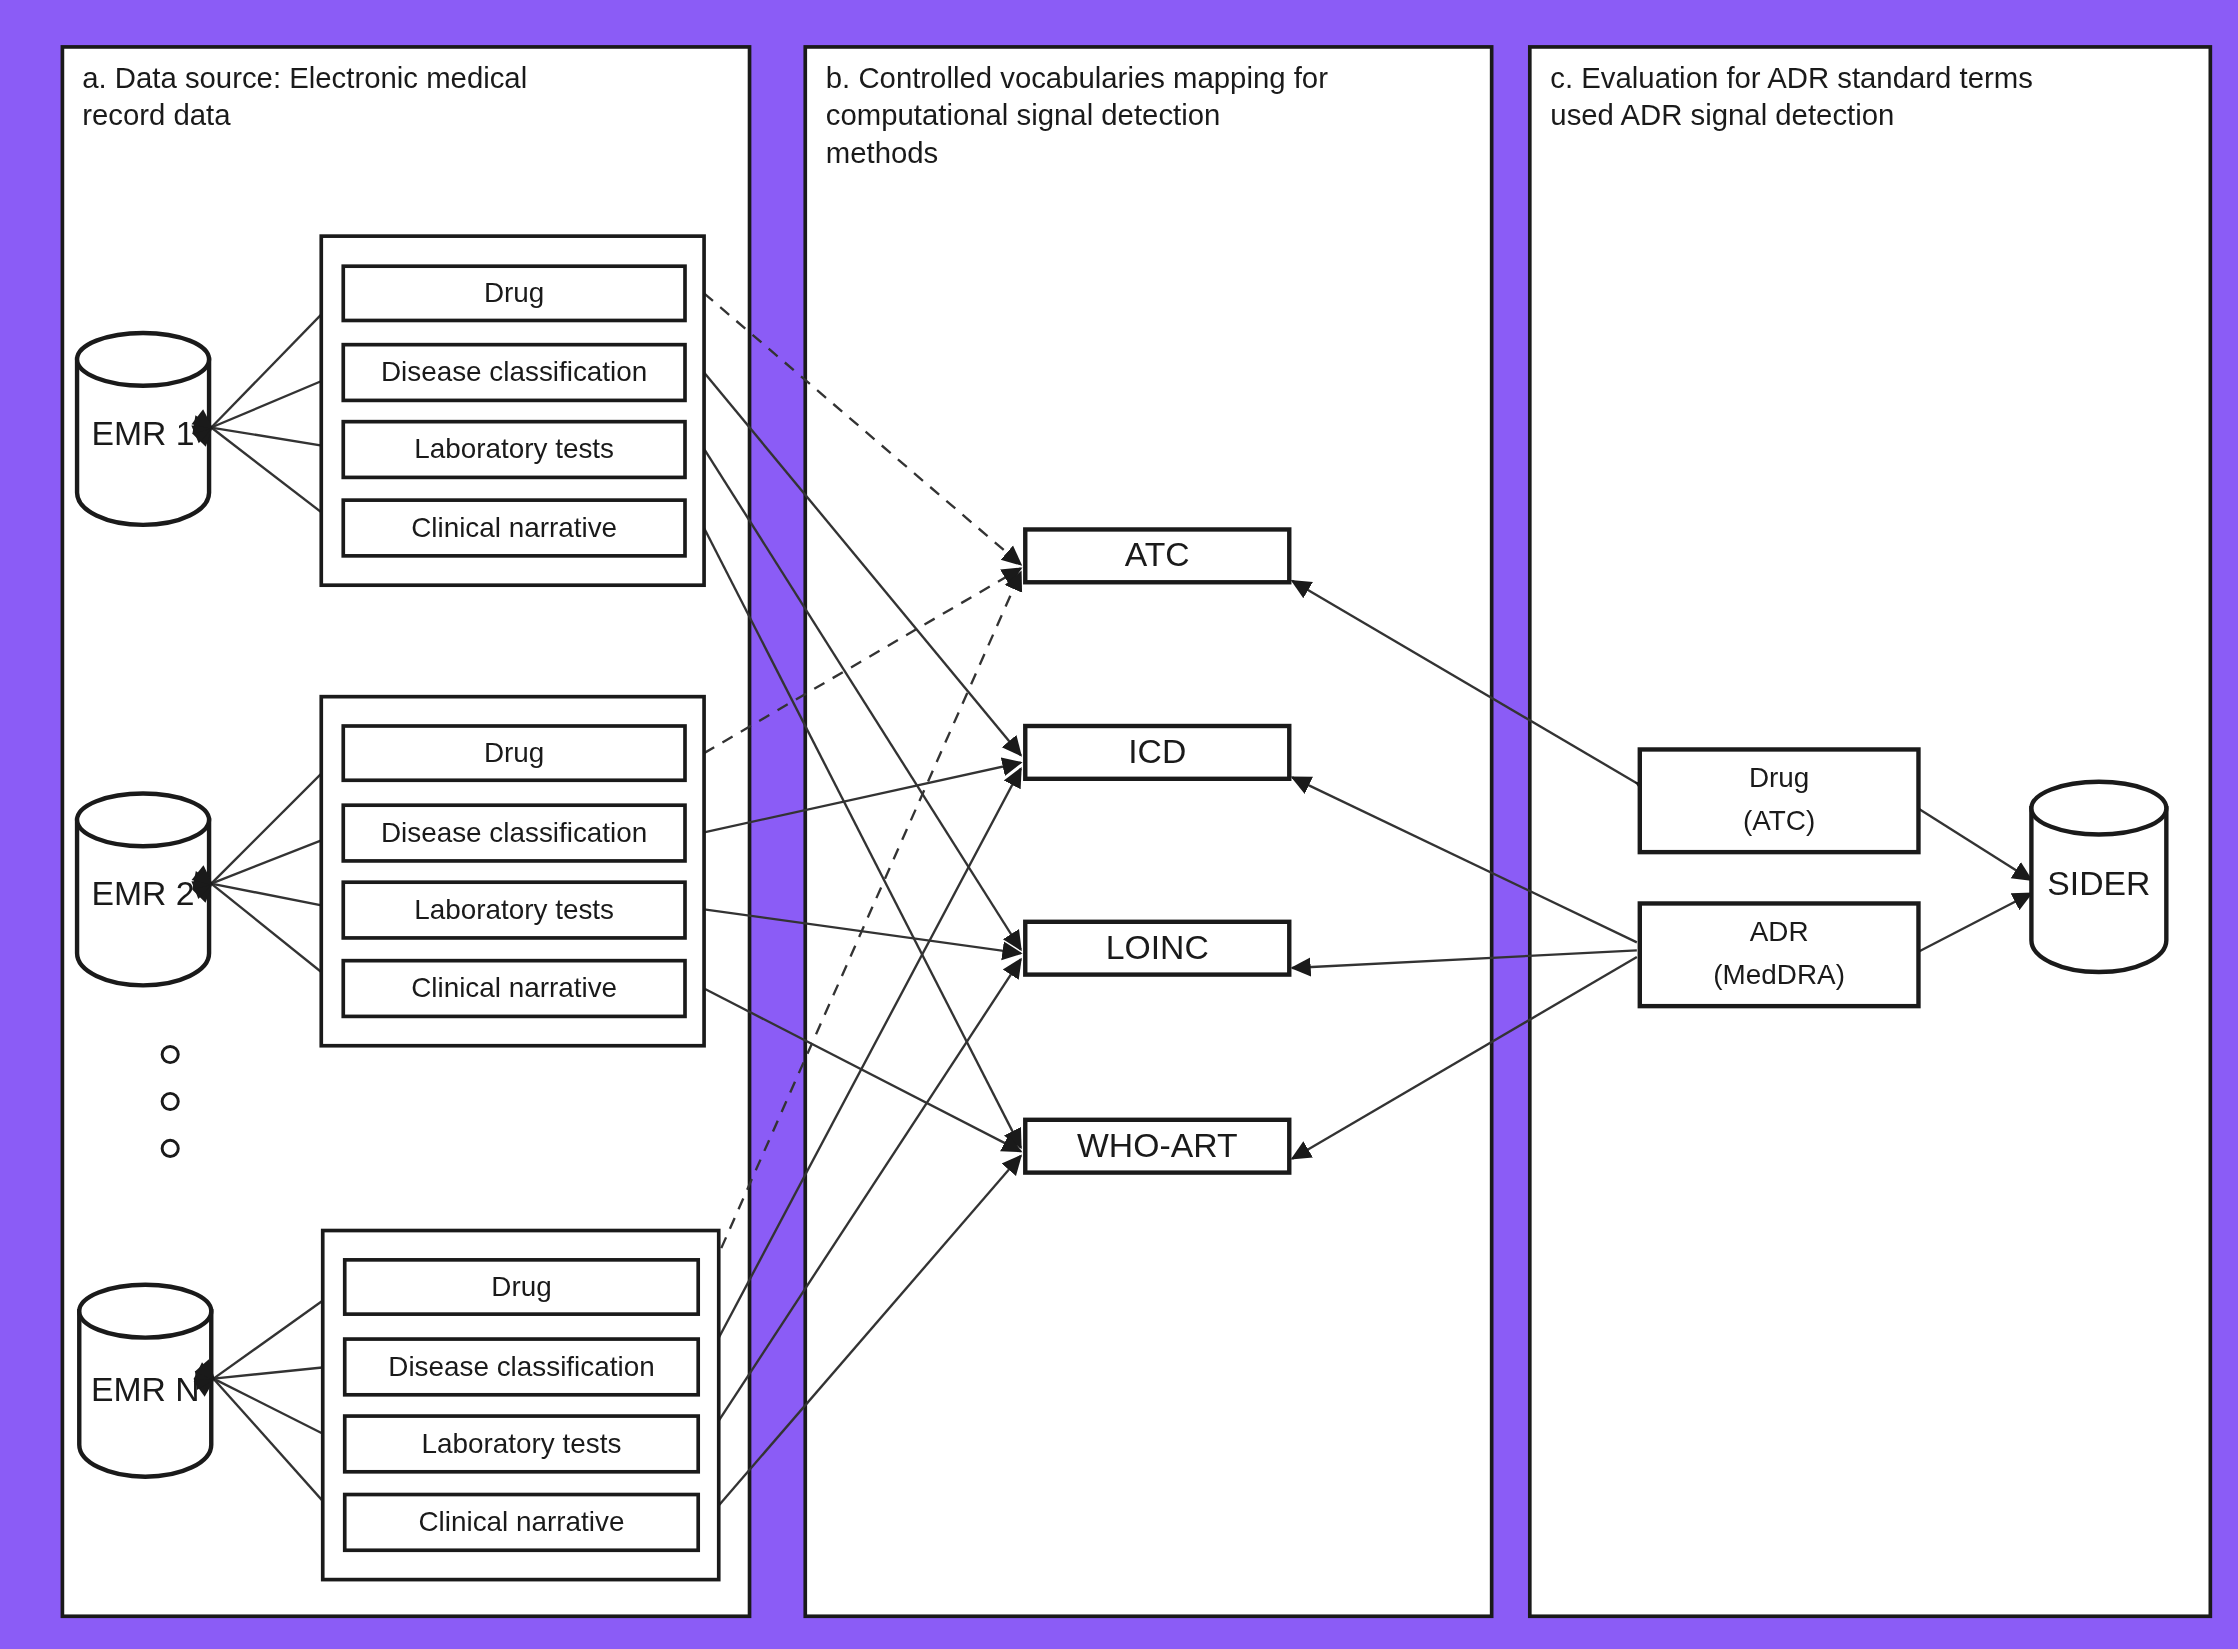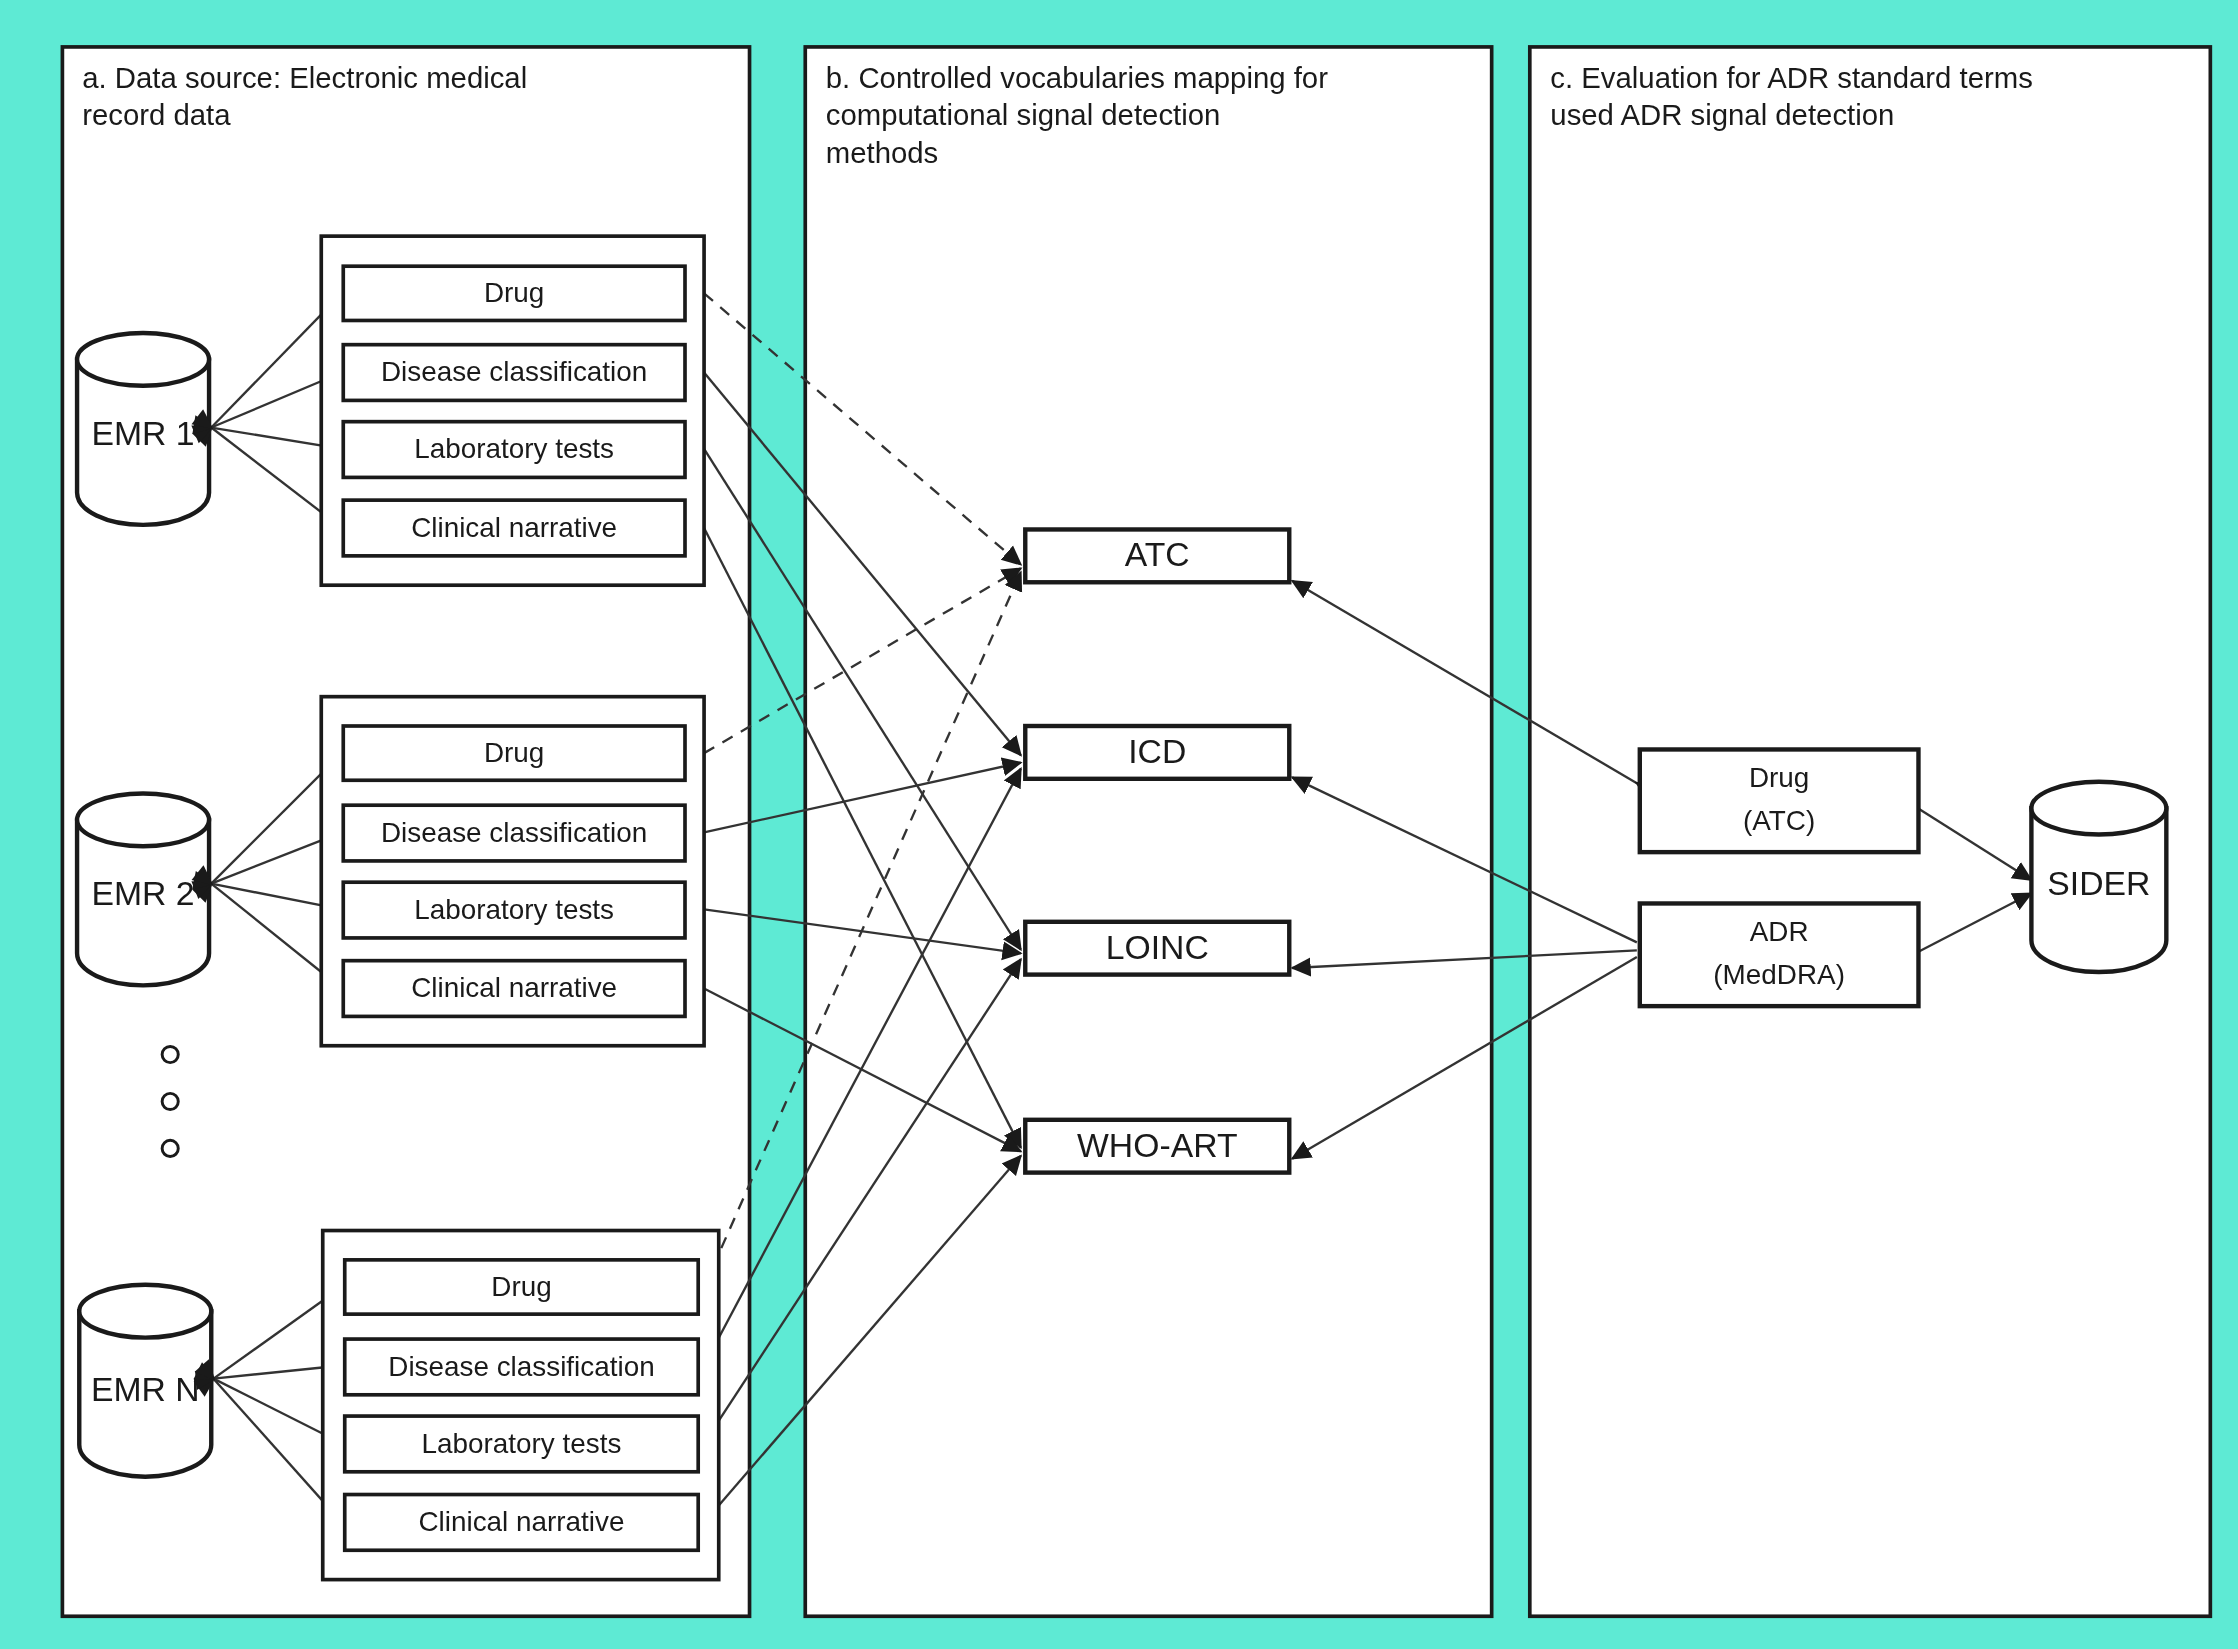--- a/index.html
+++ b/index.html
@@ -1,17 +1,17 @@
 <!DOCTYPE html>
 <html style="font-size:11.7px"><head>
 <meta charset="utf-8">
 <style>
   html,body{margin:0;padding:0;background:#ffffff;}
   body{width:2239px;height:1650px;font-family:"Liberation Sans",sans-serif;color:#1a1a1a;}
-  #stage{position:relative;width:2239px;height:1650px;overflow:hidden;background:#5eead4;}
+  #stage{position:relative;width:2239px;height:1650px;overflow:hidden;background:#8b5cf6;}
   svg#diagram{position:absolute;left:0;top:0;width:2239px;height:1650px;}
   .panel-title{font-size:40px;line-height:1.28;fill:#1a1a1a;}
   .node-label{font-size:38px;fill:#1a1a1a;text-anchor:middle;dominant-baseline:middle;}
   .node-label-lg{font-size:46px;fill:#1a1a1a;text-anchor:middle;dominant-baseline:middle;}
   .panelbox{fill:#ffffff;stroke:#1a1a1a;stroke-width:5;}
   .groupbox{fill:#ffffff;stroke:#1a1a1a;stroke-width:5;}
   .itembox{fill:#ffffff;stroke:#1a1a1a;stroke-width:5;}
   .vocabbox{fill:#ffffff;stroke:#1a1a1a;stroke-width:6;}
   .cyl{fill:#ffffff;stroke:#1a1a1a;stroke-width:6;}
   .edge{stroke:#333333;stroke-width:3.2;fill:none;}

